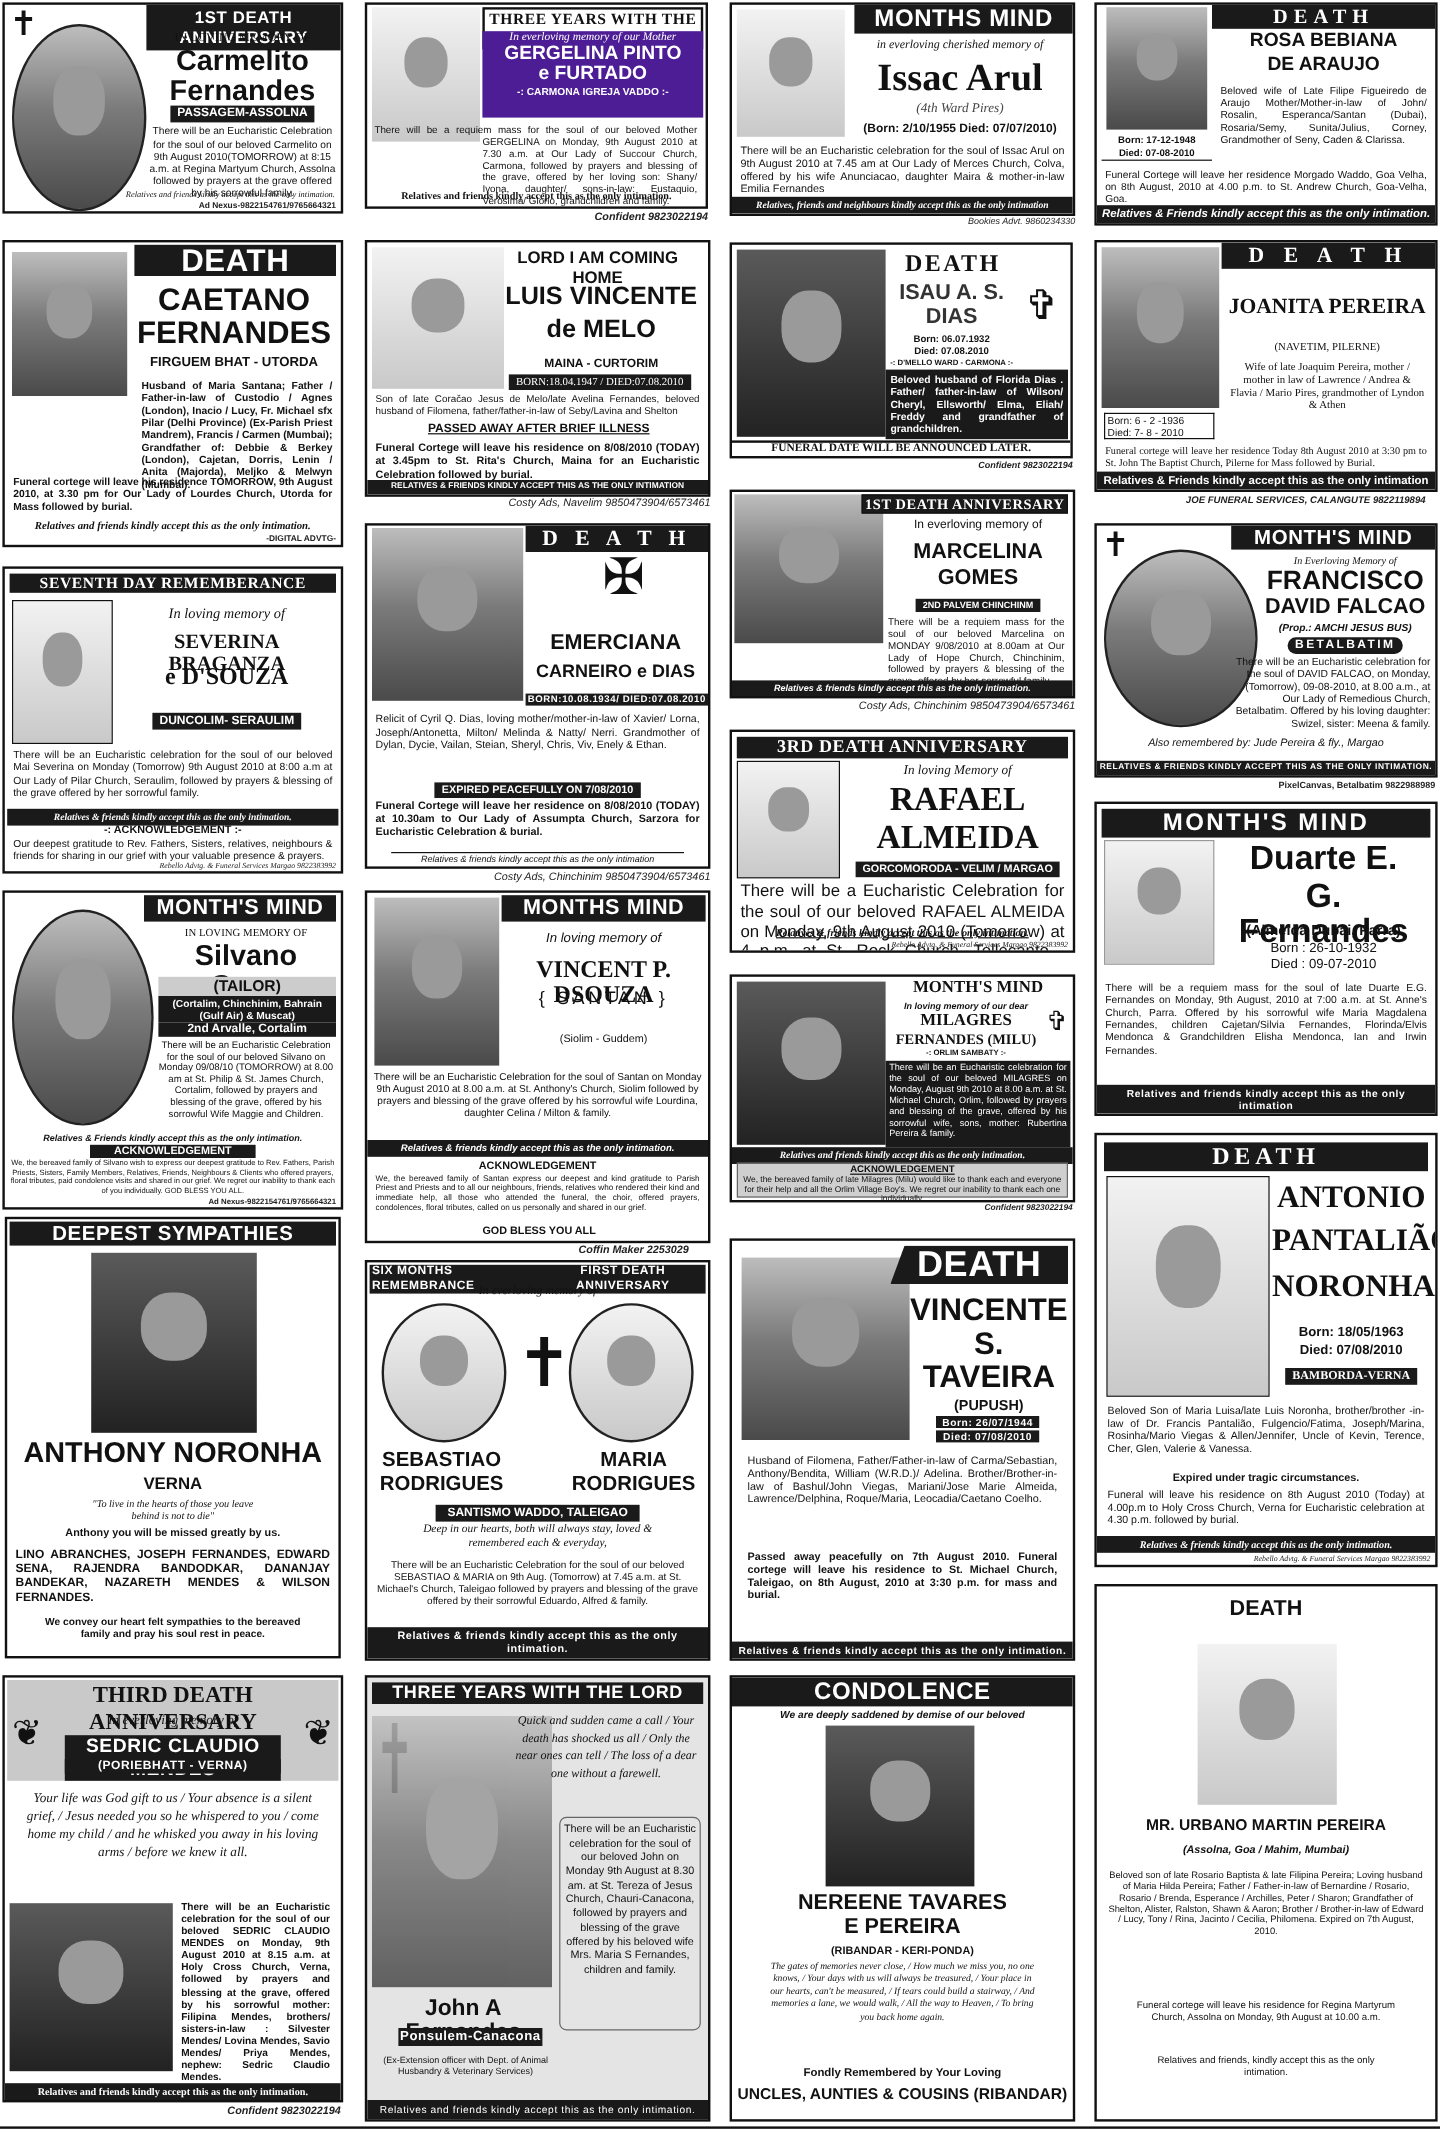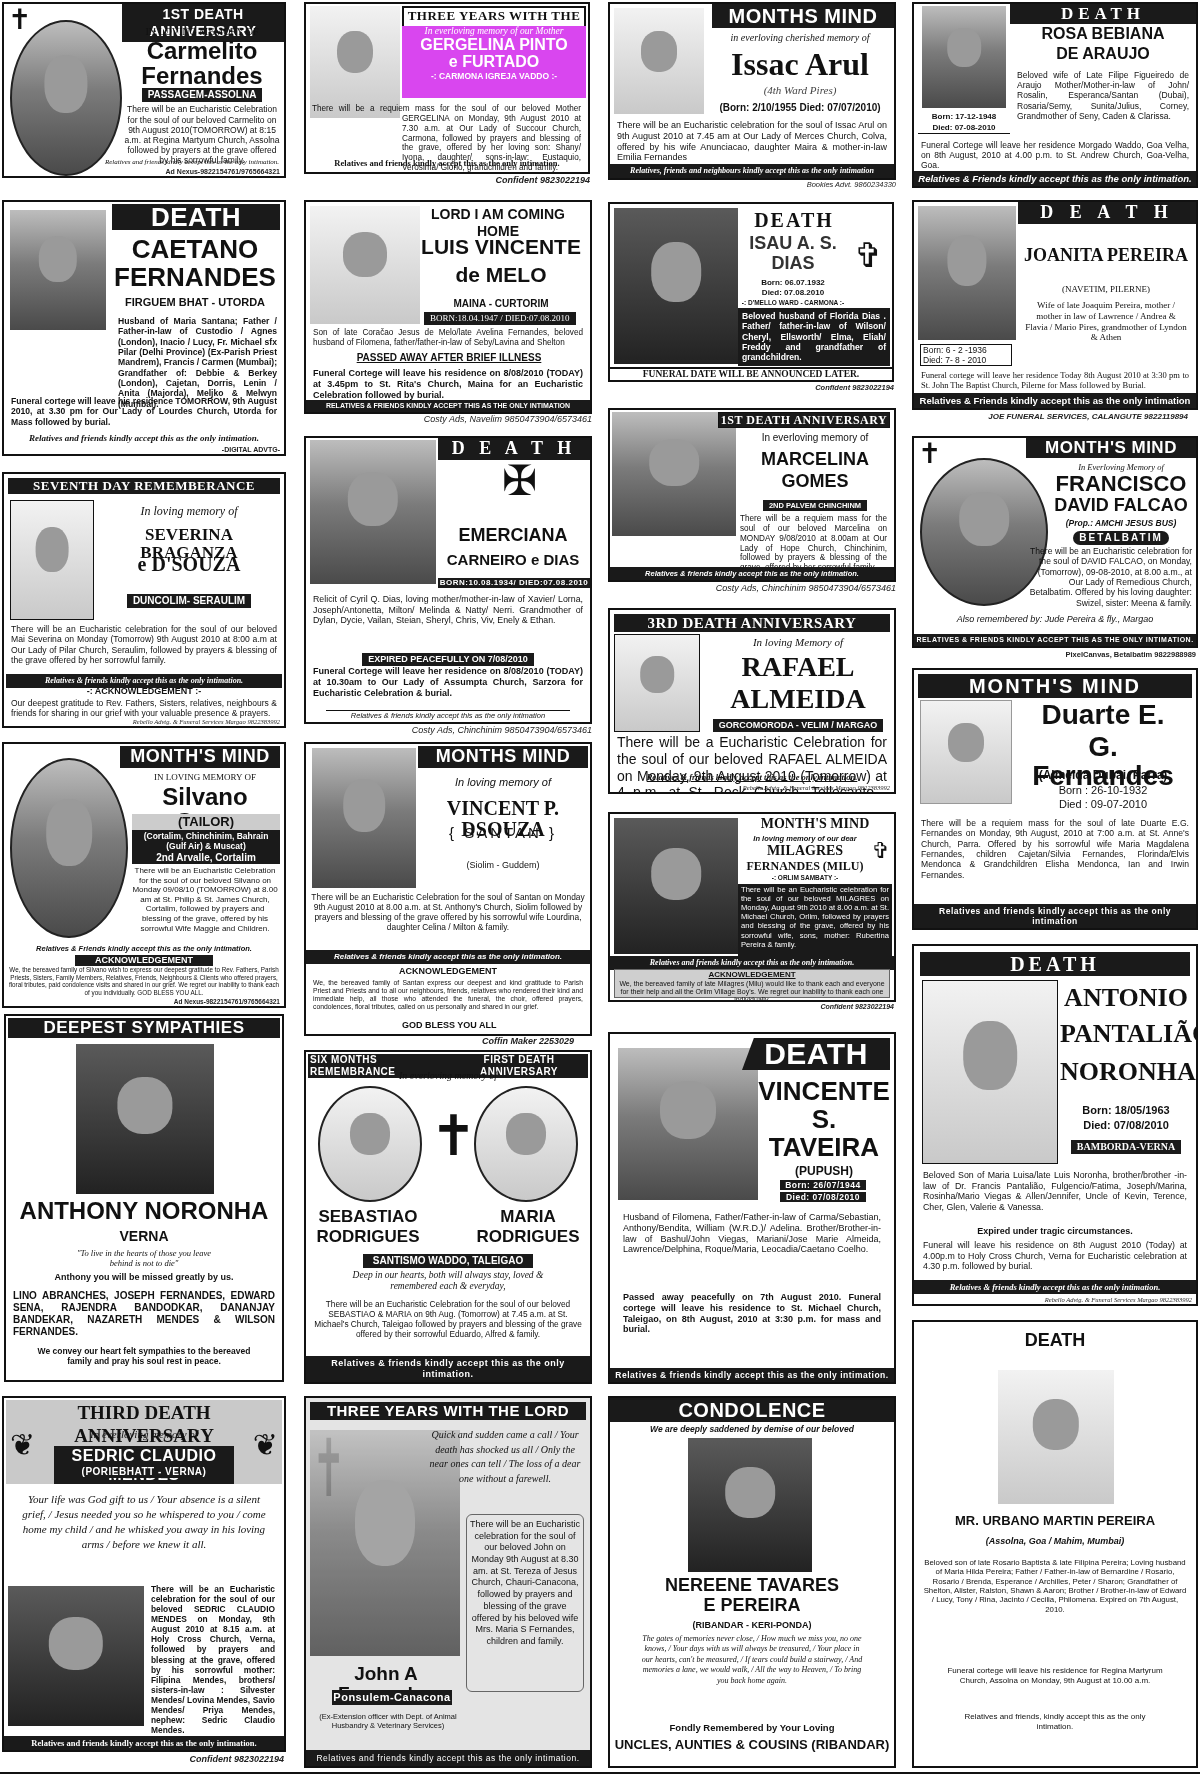--- a/index.html
+++ b/index.html
@@ -41,21 +41,21 @@
     <div class="ctr"><span class="place">PASSAGEM-ASSOLNA</span></div>
     <div class="ctr" style="font-size:8.5px;margin-top:2px">There will be an Eucharistic Celebration for the soul of our beloved Carmelito on 9th August 2010(TOMORROW) at 8:15 a.m. at Regina Martyum Church, Assolna followed by prayers at the grave offered by his sorrowful family.</div>
   </div>
   <div class="sub" style="position:absolute;bottom:10px;left:100px;right:4px;font-size:7px">Relatives and friends kindly accept this as the only intimation.</div>
   <div class="credit" style="bottom:0;right:4px;font-size:7px;font-style:normal;font-weight:bold">Ad Nexus-9822154761/9765664321</div>
 </div>
 
 <div class="ad" style="left:304px;top:2px;width:286px;height:172px">
   <div class="photo light" style="position:absolute;left:4px;top:2px;width:90px;height:112px"></div>
   <div class="hdr light serif" style="position:absolute;left:96px;top:2px;right:2px;font-size:13px;border:2px solid #111">THREE YEARS WITH THE LORD</div>
-  <div style="position:absolute;left:96px;top:22px;right:2px;height:72px;background:#d946ef;color:#fff" class="col">
+  <div style="position:absolute;left:96px;top:22px;right:2px;height:72px;background:#4c1d95;color:#fff" class="col">
     <div class="sub" style="font-size:9.5px;color:#fff">In everloving memory of our Mother</div>
     <div class="name" style="font-size:16px;color:#fff">GERGELINA PINTO</div>
     <div class="name" style="font-size:16px;color:#fff">e FURTADO</div>
     <div class="ctr" style="font-size:8.5px;font-weight:bold">-: CARMONA IGREJA VADDO :-</div>
   </div>
   <div class="body" style="position:absolute;left:2px;right:2px;top:98px;font-size:8.2px;padding-left:94px;text-indent:-90px">There will be a requiem mass for the soul of our beloved Mother GERGELINA on Monday, 9th August 2010 at 7.30 a.m. at Our Lady of Succour Church, Carmona, followed by prayers and blessing of the grave, offered by her loving son: Shany/ Ivona, daughter/ sons-in-law: Eustaquio, Verosima/ Glorio, grandchildren and family.</div>
   <div class="sub" style="position:absolute;bottom:4px;left:2px;right:2px;font-style:normal;font-weight:bold;font-size:8.5px">Relatives and friends kindly accept this as the only intimation.</div>
 </div>
 <div class="credit" style="left:304px;top:175px;width:286px;font-weight:bold">Confident 9823022194</div>
 

